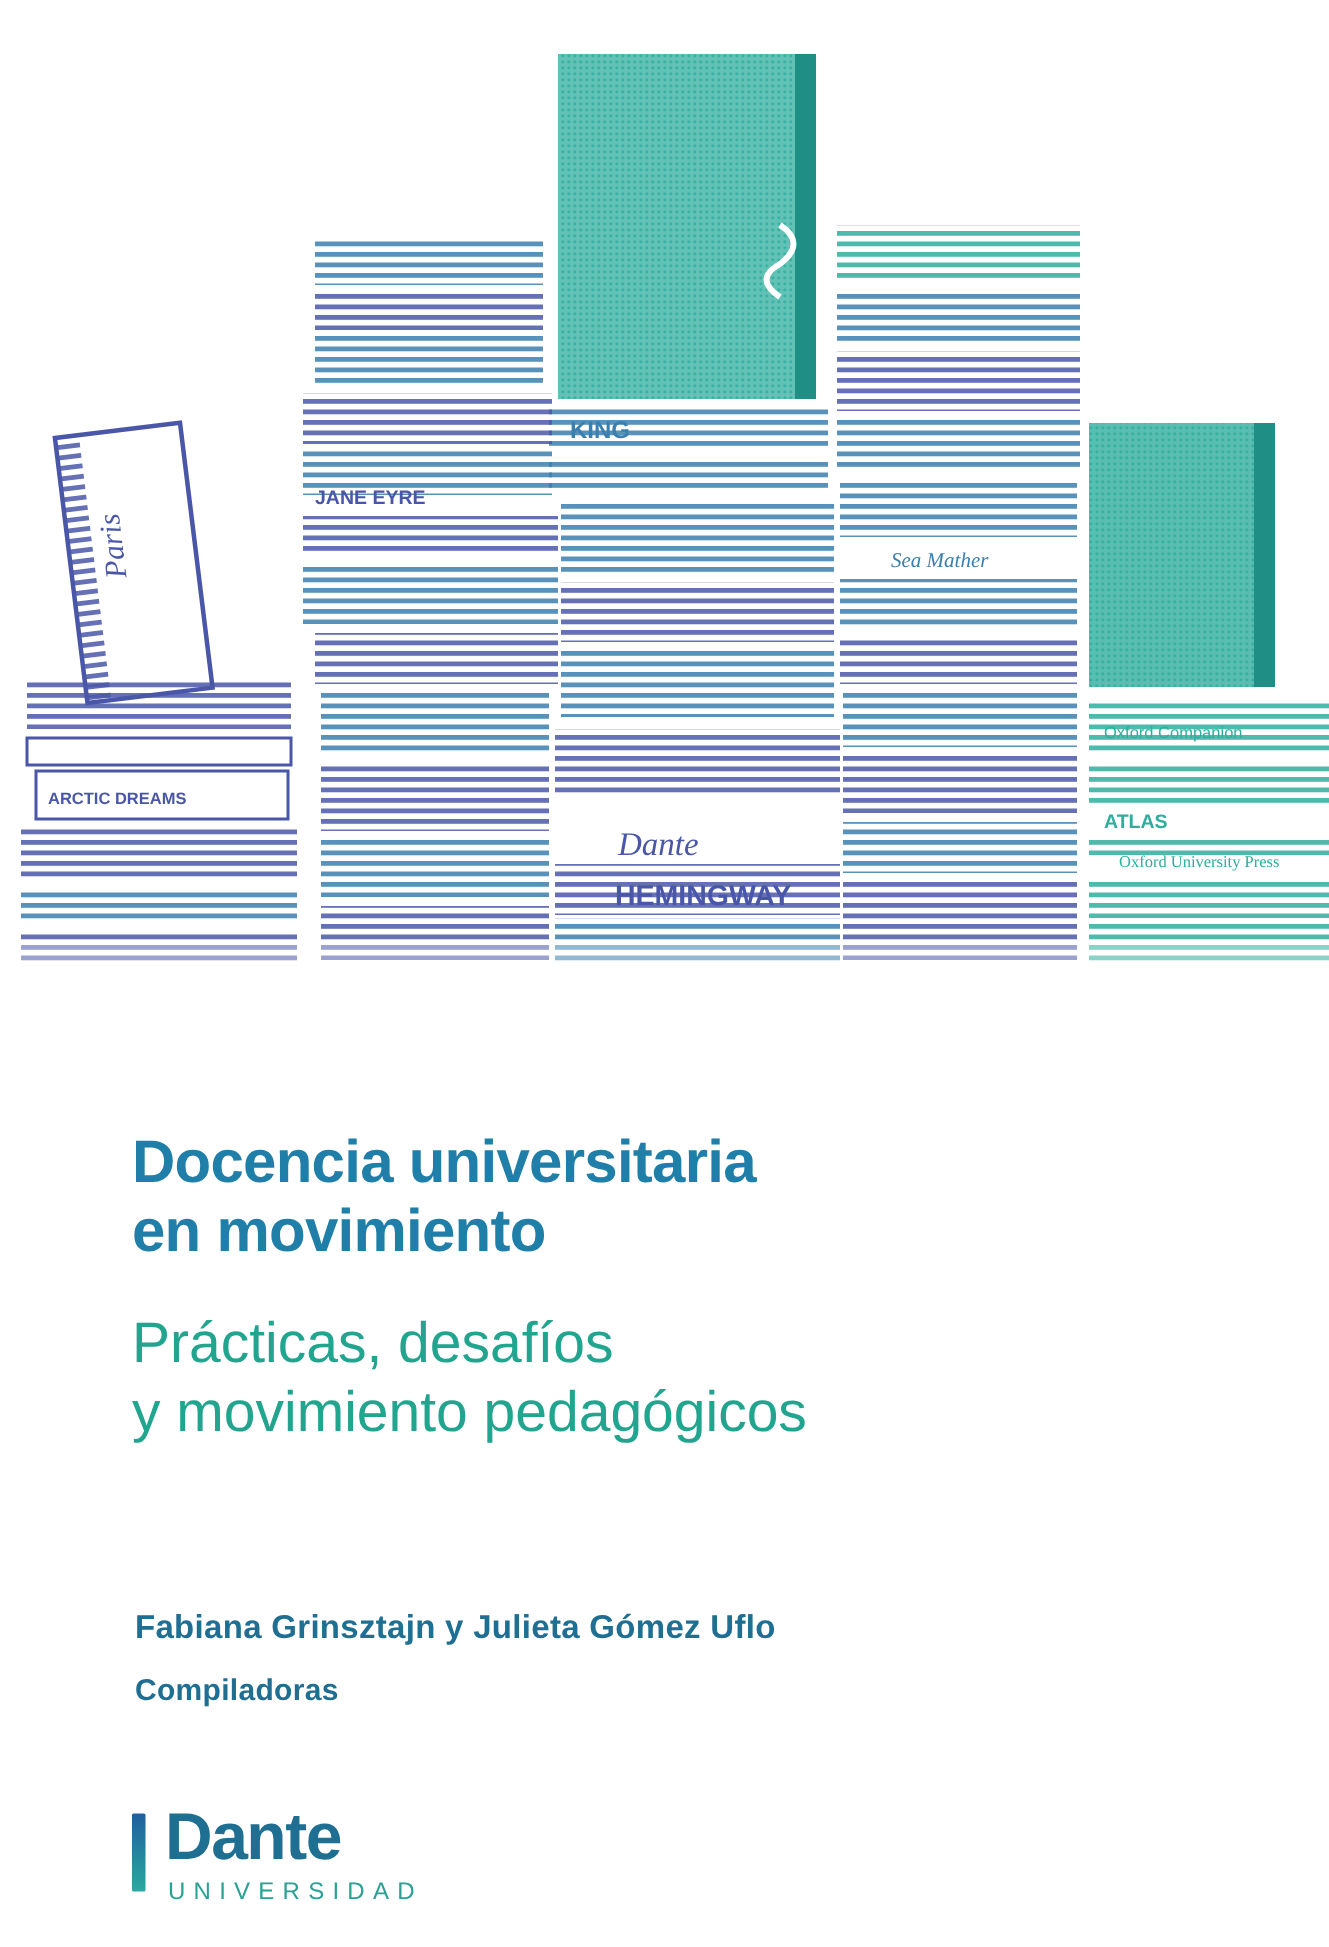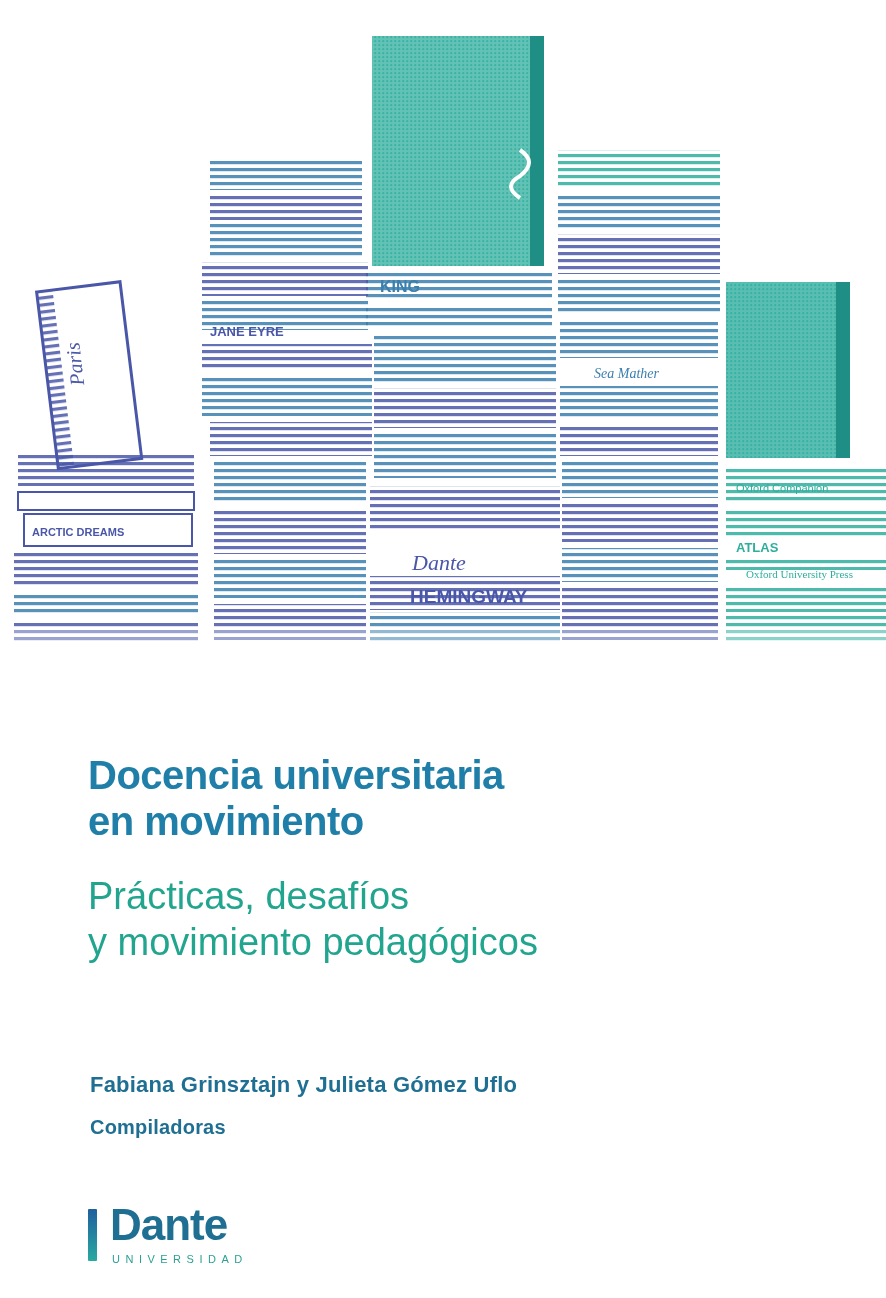--- a/index.html
+++ b/index.html
@@ -99,21 +99,21 @@
     font-size: 44px;
     font-weight: bold;
     letter-spacing: -1px;
     line-height: 1;
     color: #1f6f93;
   }
   .logo-sub {
     position: absolute;
     left: 24px;
     top: 50px;
-    font-size: 11px;
+    font-size: 16px;
     letter-spacing: 5.5px;
     color: #2aa193;
     font-weight: normal;
   }
 </style>
 </head>
 <body>
 
 <div class="artwork">
   <svg width="886" height="645" viewBox="0 0 886 645" xmlns="http://www.w3.org/2000/svg">

